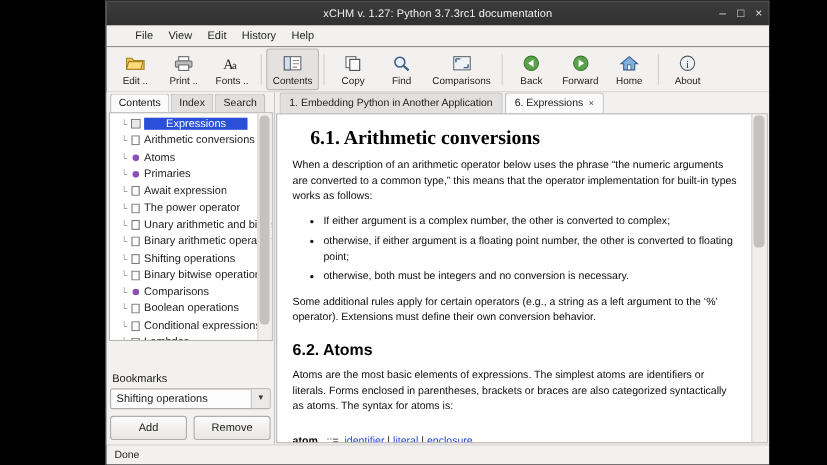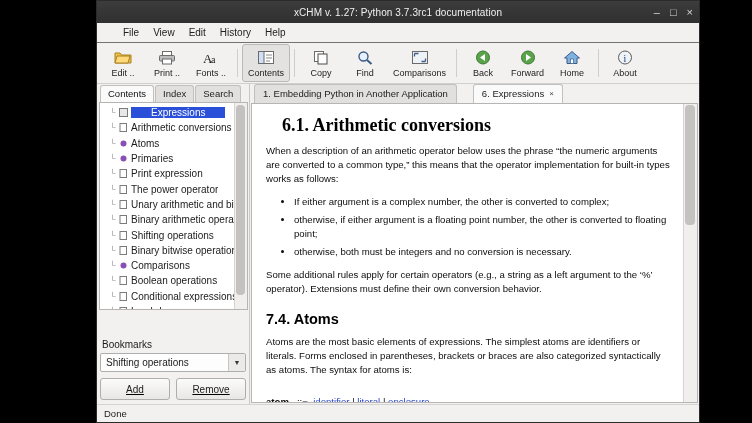--- a/index.html
+++ b/index.html
@@ -249,21 +249,20 @@
     display: flex;
     align-items: center;
     justify-content: center;
     font-size: 7px;
     color: #333;
   }
   .bmbtns {
     display: flex;
     gap: 6px;
     margin-top: 6px;
-    text-decoration: underline;
   }
   .btn {
     flex: 1;
     height: 20px;
     border: 1px solid #b0aeac;
     border-radius: 3px;
     background: linear-gradient(#fbfbfb, #e9e7e5);
     font-size: 10px;
     color: #1b1b1b;
     display: flex;
@@ -276,21 +275,21 @@
     display: flex;
     flex-direction: column;
     min-width: 0;
     min-height: 0;
   }
   .doctabs {
     height: 19px;
     display: flex;
     align-items: flex-end;
     padding-left: 4px;
-    gap: 16px;
+    gap: 2px;
     flex: none;
   }
   .dtab {
     font-size: 9.5px;
     padding: 3px 8px;
     border: 1px solid #c2c0be;
     border-bottom: none;
     border-radius: 3px 3px 0 0;
     background: #e2e0de;
     color: #222;
@@ -587,21 +586,21 @@
               <span class="txt">Primaries</span>
             </div>
 
             <div class="trow">
               <span class="expander">└</span>
               <span class="bullet">
                 <svg width="9" height="9" viewBox="0 0 9 9">
                     <rect x="1" y="0.5" width="6.5" height="8" fill="#fff" stroke="#7a7a7a"></rect>
                   </svg>
               </span>
-              <span class="txt">Print expression</span>
+              <span class="txt">Await expression</span>
             </div>
 
             <div class="trow">
               <span class="expander">└</span>
               <span class="bullet">
                 <svg width="9" height="9" viewBox="0 0 9 9">
                     <rect x="1" y="0.5" width="6.5" height="8" fill="#fff" stroke="#7a7a7a"></rect>
                   </svg>
               </span>
               <span class="txt">The power operator</span>
@@ -730,21 +729,21 @@
         <div class="docarea">
           <div class="doc">
             <h1>6.1. Arithmetic conversions</h1>
             <p>When a description of an arithmetic operator below uses the phrase “the numeric arguments are converted to a common type,” this means that the operator implementation for built-in types works as follows:</p>
             <ul>
               <li>If either argument is a complex number, the other is converted to complex;</li>
               <li>otherwise, if either argument is a floating point number, the other is converted to floating point;</li>
               <li>otherwise, both must be integers and no conversion is necessary.</li>
             </ul>
             <p>Some additional rules apply for certain operators (e.g., a string as a left argument to the ‘%’ operator). Extensions must define their own conversion behavior.</p>
-            <h2>7.4. Atoms</h2>
+            <h2>6.2. Atoms</h2>
             <p>Atoms are the most basic elements of expressions. The simplest atoms are identifiers or literals. Forms enclosed in parentheses, brackets or braces are also categorized syntactically as atoms. The syntax for atoms is:</p>
 
             <div class="grammar">
               <div class="row">
                 <span class="nt">atom</span>
                 &nbsp;&nbsp;<span>::=</span>&nbsp;
                 <span class="lnk">identifier</span>
                 <span>|</span>
                 <span class="lnk">literal</span>
                 <span>|</span>

